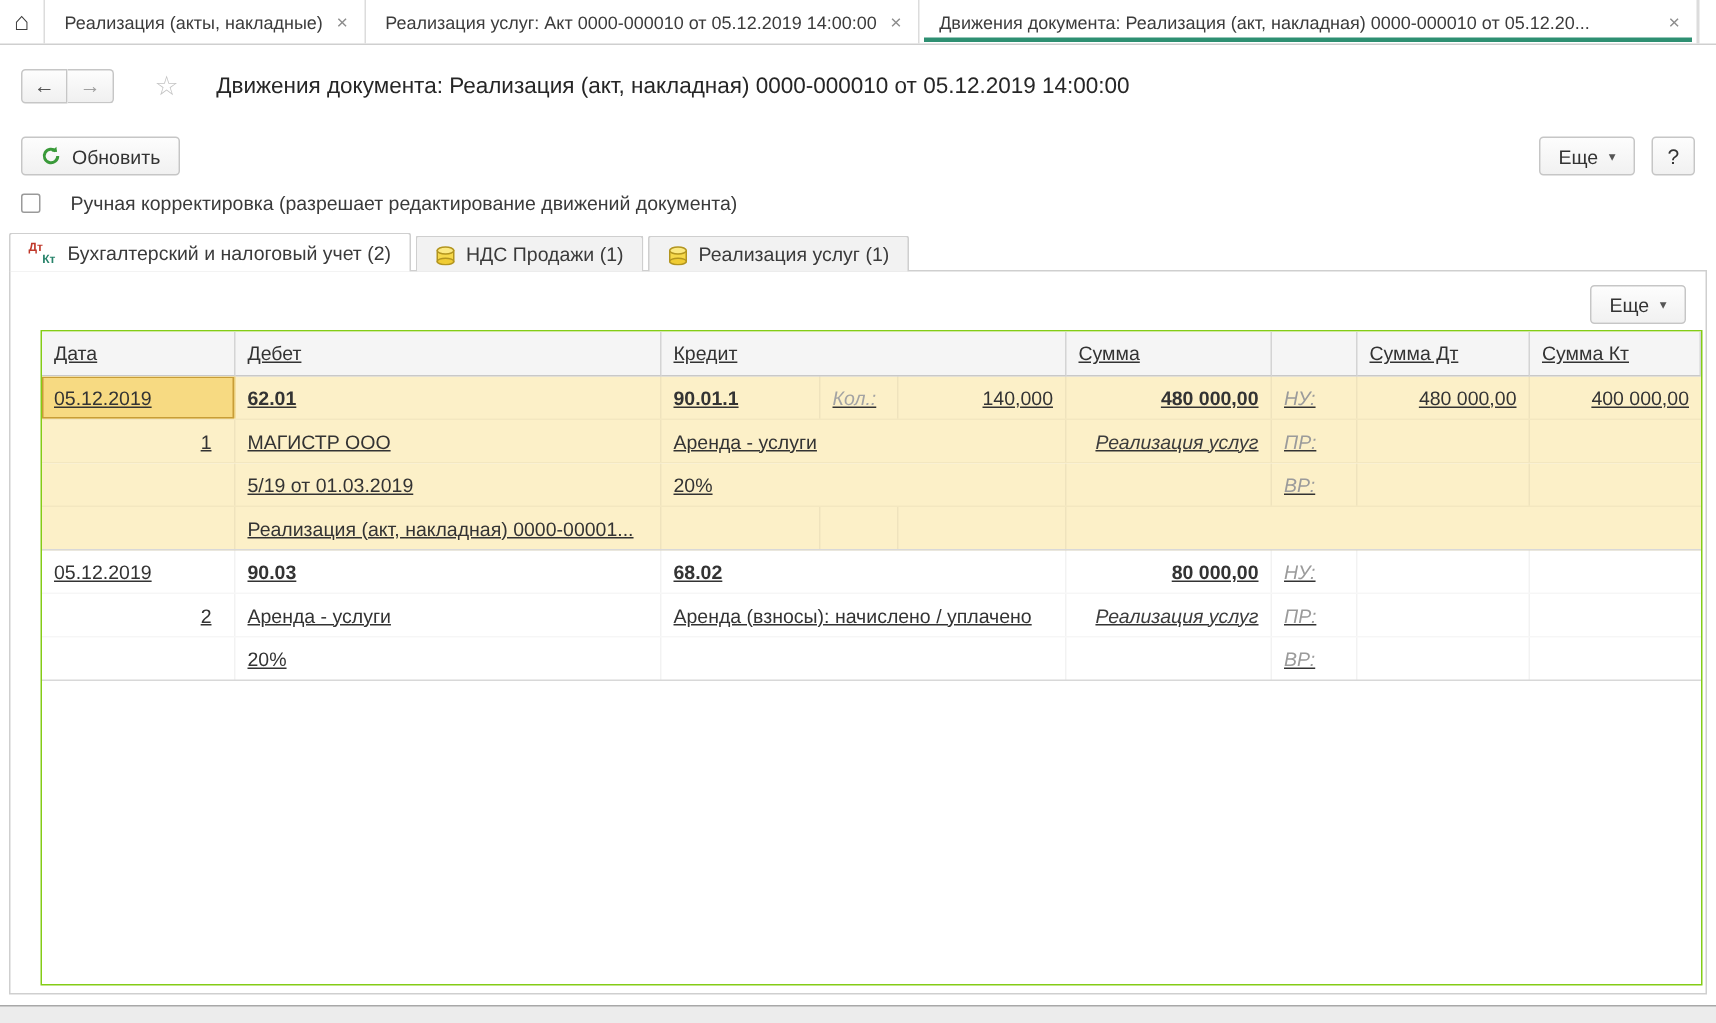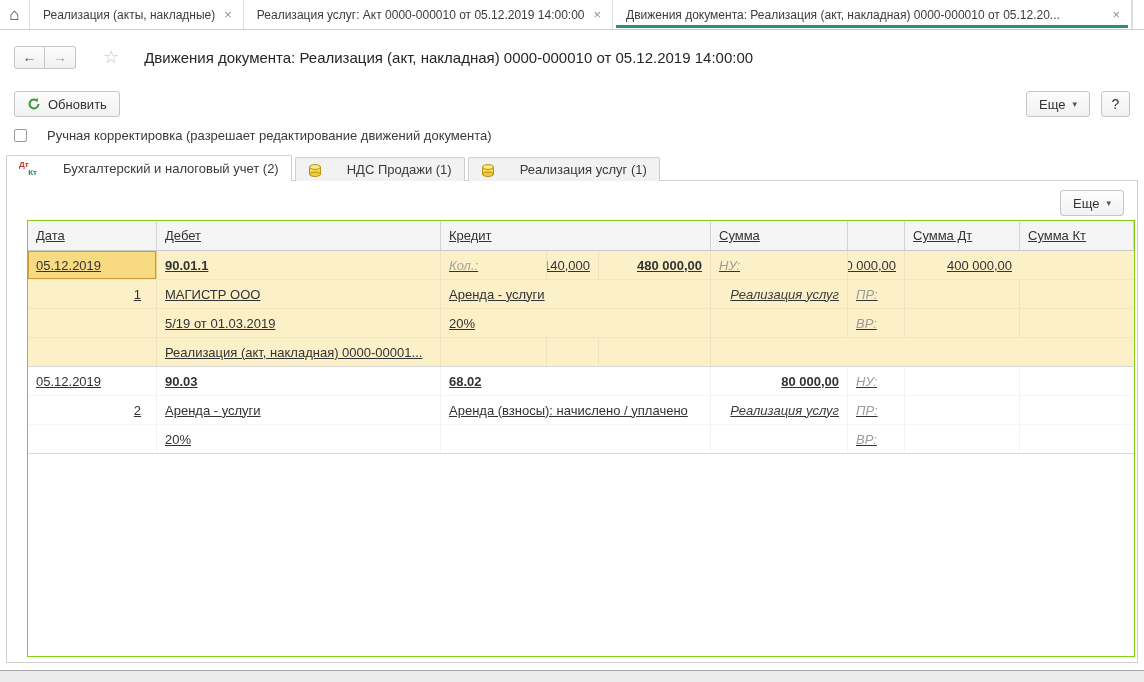--- a/index.html
+++ b/index.html
@@ -47,21 +47,21 @@
   .spacer { flex:1; }
   .btn-help { width:29px; justify-content:center; padding:0; font-size:14px; }
 
   
   .checkrow { position:absolute; top:128px; left:14px; display:flex; align-items:center;
     gap:20px; font-size:13px; color:#3a3a3a; }
   .cbox { width:13px; height:13px; border:1px solid #9a9a9a; border-radius:2px; background:#fff; }
 
   
   .ptabs { position:absolute; top:155px; left:6px; height:26px; display:flex; align-items:flex-end; z-index:3; }
-  .ptab { height:24px; display:flex; align-items:center; gap:25px; padding:0 12px;
+  .ptab { height:24px; display:flex; align-items:center; gap:7px; padding:0 12px;
     background:#f2f2f2; border:1px solid #cfcfcf; border-bottom:none; border-radius:2px 2px 0 0;
     margin-right:3px; font-size:13px; color:#3a3a3a; cursor:pointer; white-space:nowrap; }
   .ptab.active { background:#fff; height:26px; }
   .dtkt { width:19px; height:17px; position:relative; font-size:8px; font-weight:bold; flex:none; }
   .dtkt .dt { position:absolute; top:0; left:0; color:#c0392b; }
   .dtkt .kt { position:absolute; bottom:0; right:1px; color:#27836a; }
   .dbicon { flex:none; }
 
   
   .panel { position:absolute; top:180px; left:6px; width:1132px; height:483px;
@@ -191,20 +191,21 @@
       <div class="td">Дебет</div>
       <div class="td credit-merge">Кредит</div>
       <div class="td">Сумма</div>
       <div class="td"></div>
       <div class="td">Сумма Дт</div>
       <div class="td">Сумма Кт</div>
     </div>
 
     <div class="tr body entry1">
       <div class="td sel">05.12.2019</div>
+      <div class="td b">62.01</div>
       <div class="td b">90.01.1</div>
       <div class="td qtylabel">Кол.:</div>
       <div class="td right">140,000</div>
       <div class="td right b">480 000,00</div>
       <div class="td tag">НУ:</div>
       <div class="td right">480 000,00</div>
       <div class="td right">400 000,00</div>
     </div>
 
     <div class="tr body entry1">

